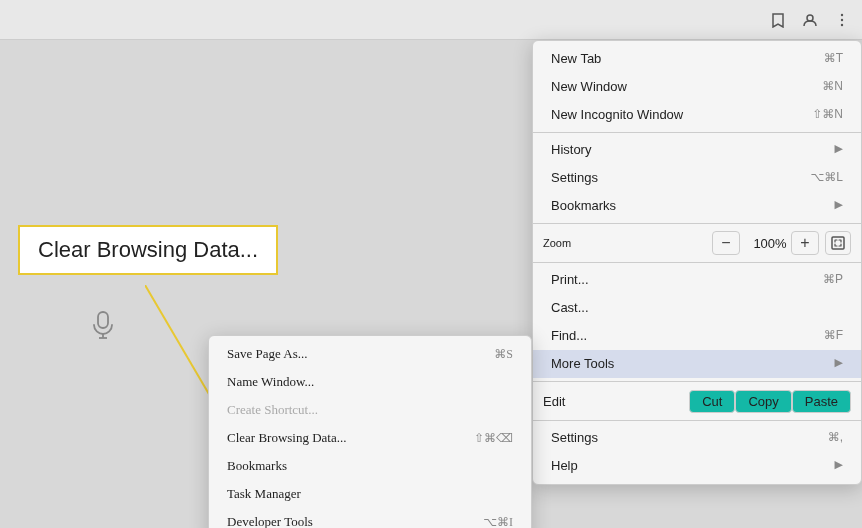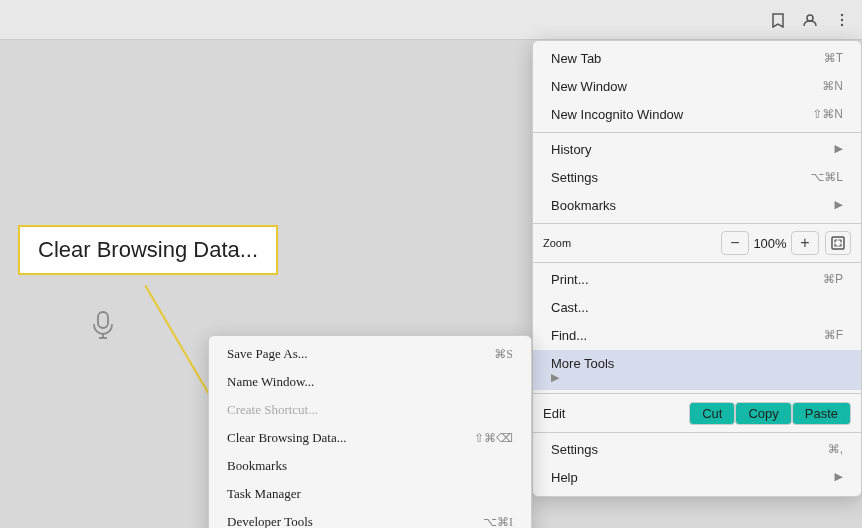--- a/index.html
+++ b/index.html
@@ -188,20 +188,21 @@
       justify-content: center;
       color: #444;
       margin: 0 2px;
     }
 
     .zoom-value {
       font-size: 13px;
       color: #222;
       min-width: 38px;
       text-align: center;
+      margin-left: 9px;
     }
 
     .zoom-fullscreen {
       width: 26px;
       height: 24px;
       background: transparent;
       border: 1px solid #ccc;
       border-radius: 4px;
       cursor: pointer;
       display: flex;
@@ -230,21 +231,20 @@
       border: 1px solid #ccc;
       border-radius: 4px;
       font-size: 13px;
       cursor: pointer;
       color: #222;
     }
 
     
     .chrome-menu-item.more-tools-active {
       background: #d0d8f0;
-      flex-direction: column;
     }
 
     .separator-line {
       height: 1px;
       background: #ccc;
       margin: 3px 0;
     }
   </style>
 </head>
 <body>

